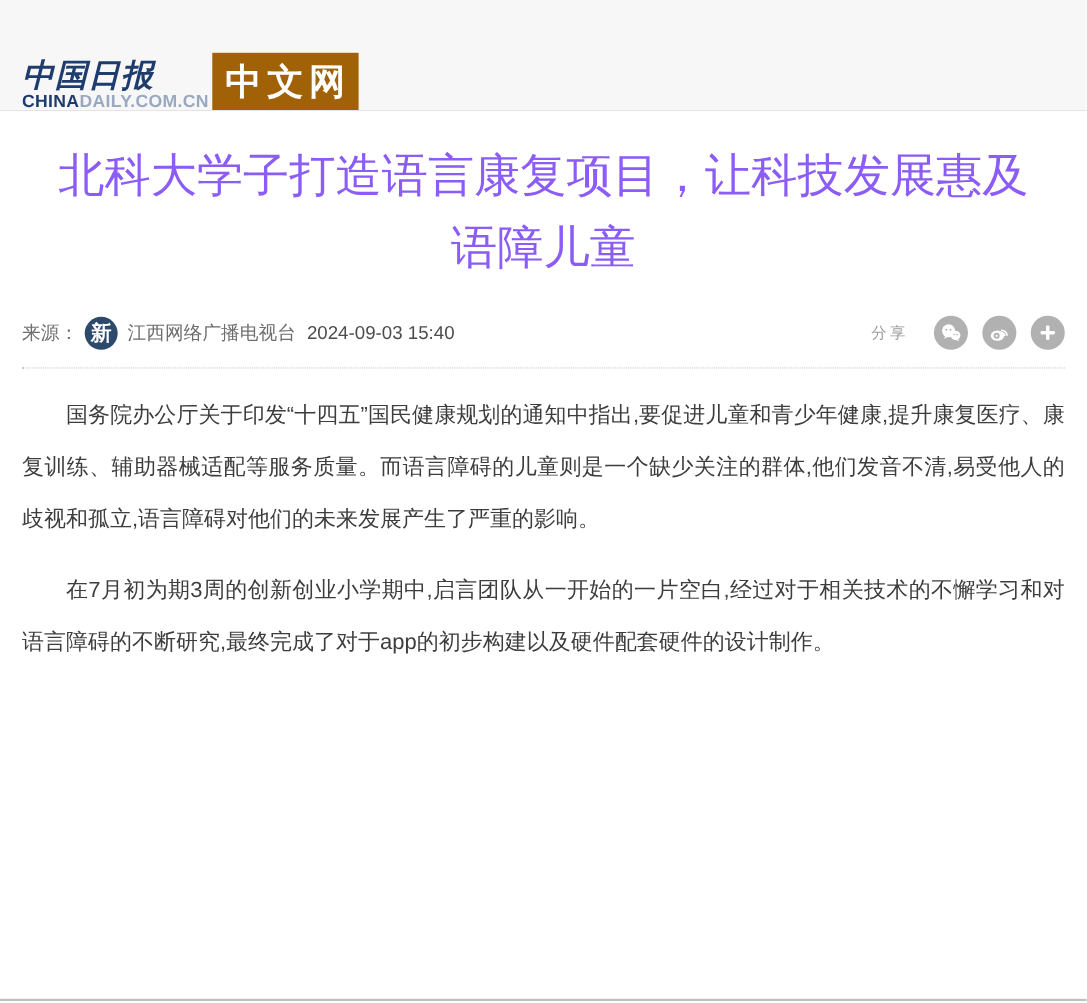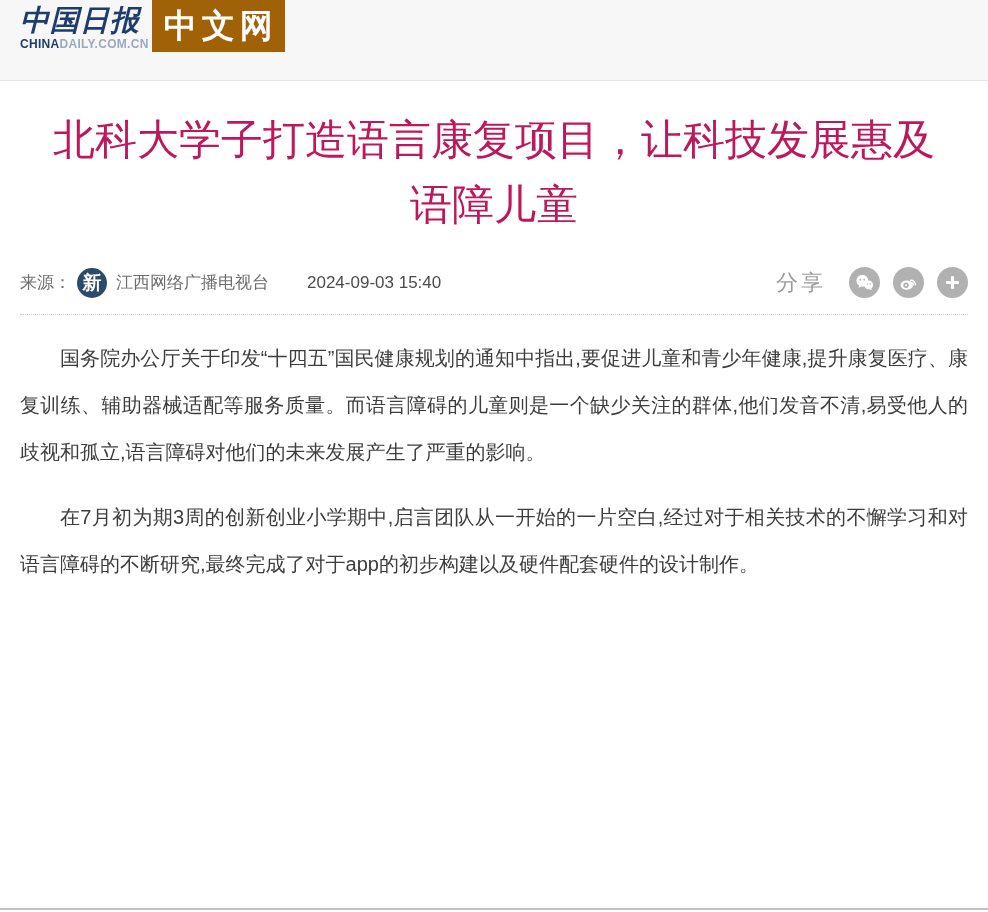--- a/index.html
+++ b/index.html
@@ -8,25 +8,25 @@
     width: 988px;
     height: 912px;
     background: #ffffff;
     font-family: "Liberation Sans", "DejaVu Sans", sans-serif;
     position: relative;
     overflow: hidden;
   }
 
   
   .site-header {
-    height: 81px;
+    height: 101px;
     background: #f7f7f7;
     border-bottom: 1px solid #e4e4e4;
     display: flex;
-    align-items: flex-start;
+    align-items: flex-end;
     padding: 0 20px;
   }
   .logo {
     display: flex;
     align-items: flex-end;
     cursor: pointer;
   }
   .logo-left {
     display: flex;
     flex-direction: column;
@@ -37,21 +37,21 @@
     font-family: "DejaVu Serif", "Liberation Serif", serif;
     font-weight: 700;
     font-style: italic;
     color: #1e3c6d;
     font-size: 29px;
     line-height: 33px;
     letter-spacing: 1px;
     white-space: nowrap;
   }
   .logo-url {
-    font-size: 12px;
+    font-size: 16px;
     font-weight: 700;
     letter-spacing: 0.3px;
     line-height: 15px;
     white-space: nowrap;
   }
   .logo-url .url-china { color: #1e3c6d; }
   .logo-url .url-rest  { color: #9aa9c0; }
   .logo-box {
     background: #a16207;
     color: #ffffff;
@@ -66,21 +66,21 @@
     padding-left: 5px;
   }
 
   
   .article-wrap { padding: 0 20px; }
   .article-title {
     margin: 26px 18px 24px;
     text-align: center;
     font-size: 42px;
     font-weight: 400;
-    color: #be185d;
+    color: #8b5cf6;
     line-height: 65px;
     letter-spacing: 0px;
   }
 
   .meta-row {
     display: flex;
     justify-content: space-between;
     align-items: center;
     padding: 6px 0 16px;
   }
@@ -99,29 +99,29 @@
     color: #ffffff;
     display: inline-flex;
     align-items: center;
     justify-content: center;
     font-size: 19px;
     font-weight: 700;
     margin-right: 9px;
     flex: 0 0 auto;
   }
   .meta-source-name { margin-right: 10px; font-family: Liberation Serif, serif; }
-  .meta-datetime { color: #4c4c4c; margin-left: 28px; }
+  .meta-datetime { color: #4c4c4c; }
 
   .meta-right {
     display: flex;
     align-items: center;
   }
   .share-label {
     color: #9b9b9b;
-    font-size: 22px;
+    font-size: 14px;
     letter-spacing: 3px;
     margin-right: 10px;
   }
   .share-btn {
     width: 31px; height: 31px;
     border-radius: 50%;
     background: #b1b1b1;
     border: none;
     padding: 0;
     margin-left: 13px;

